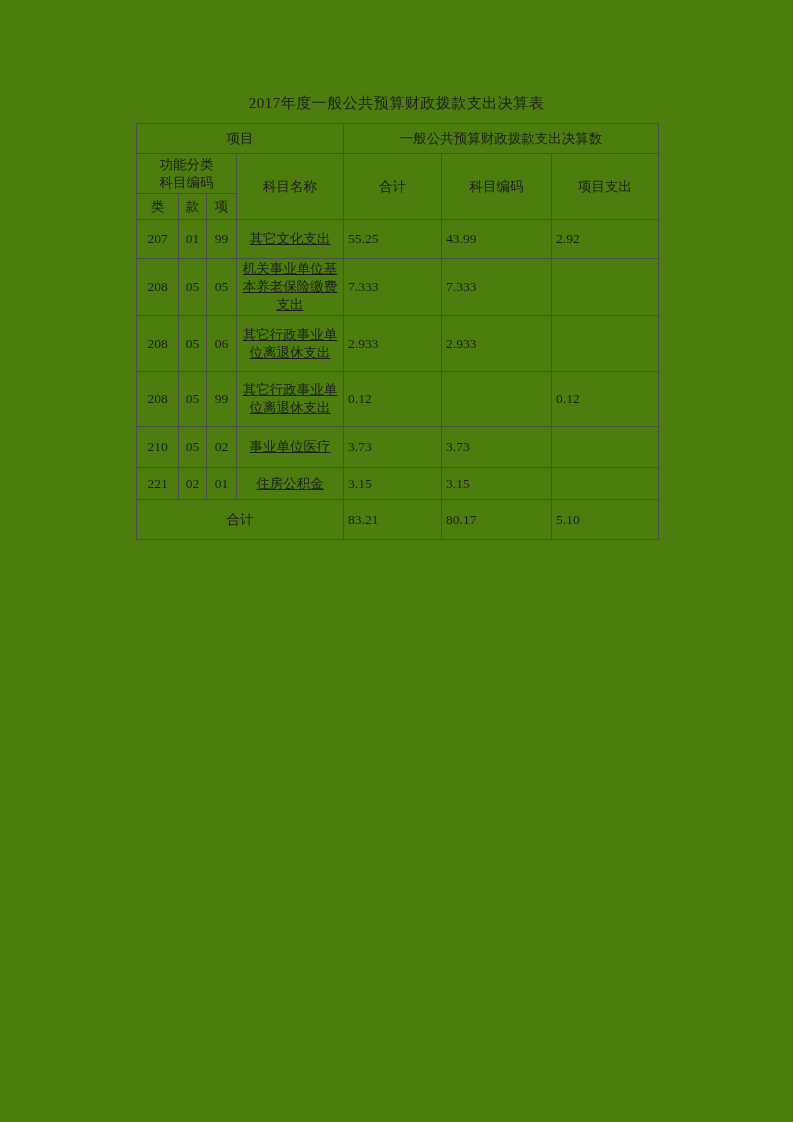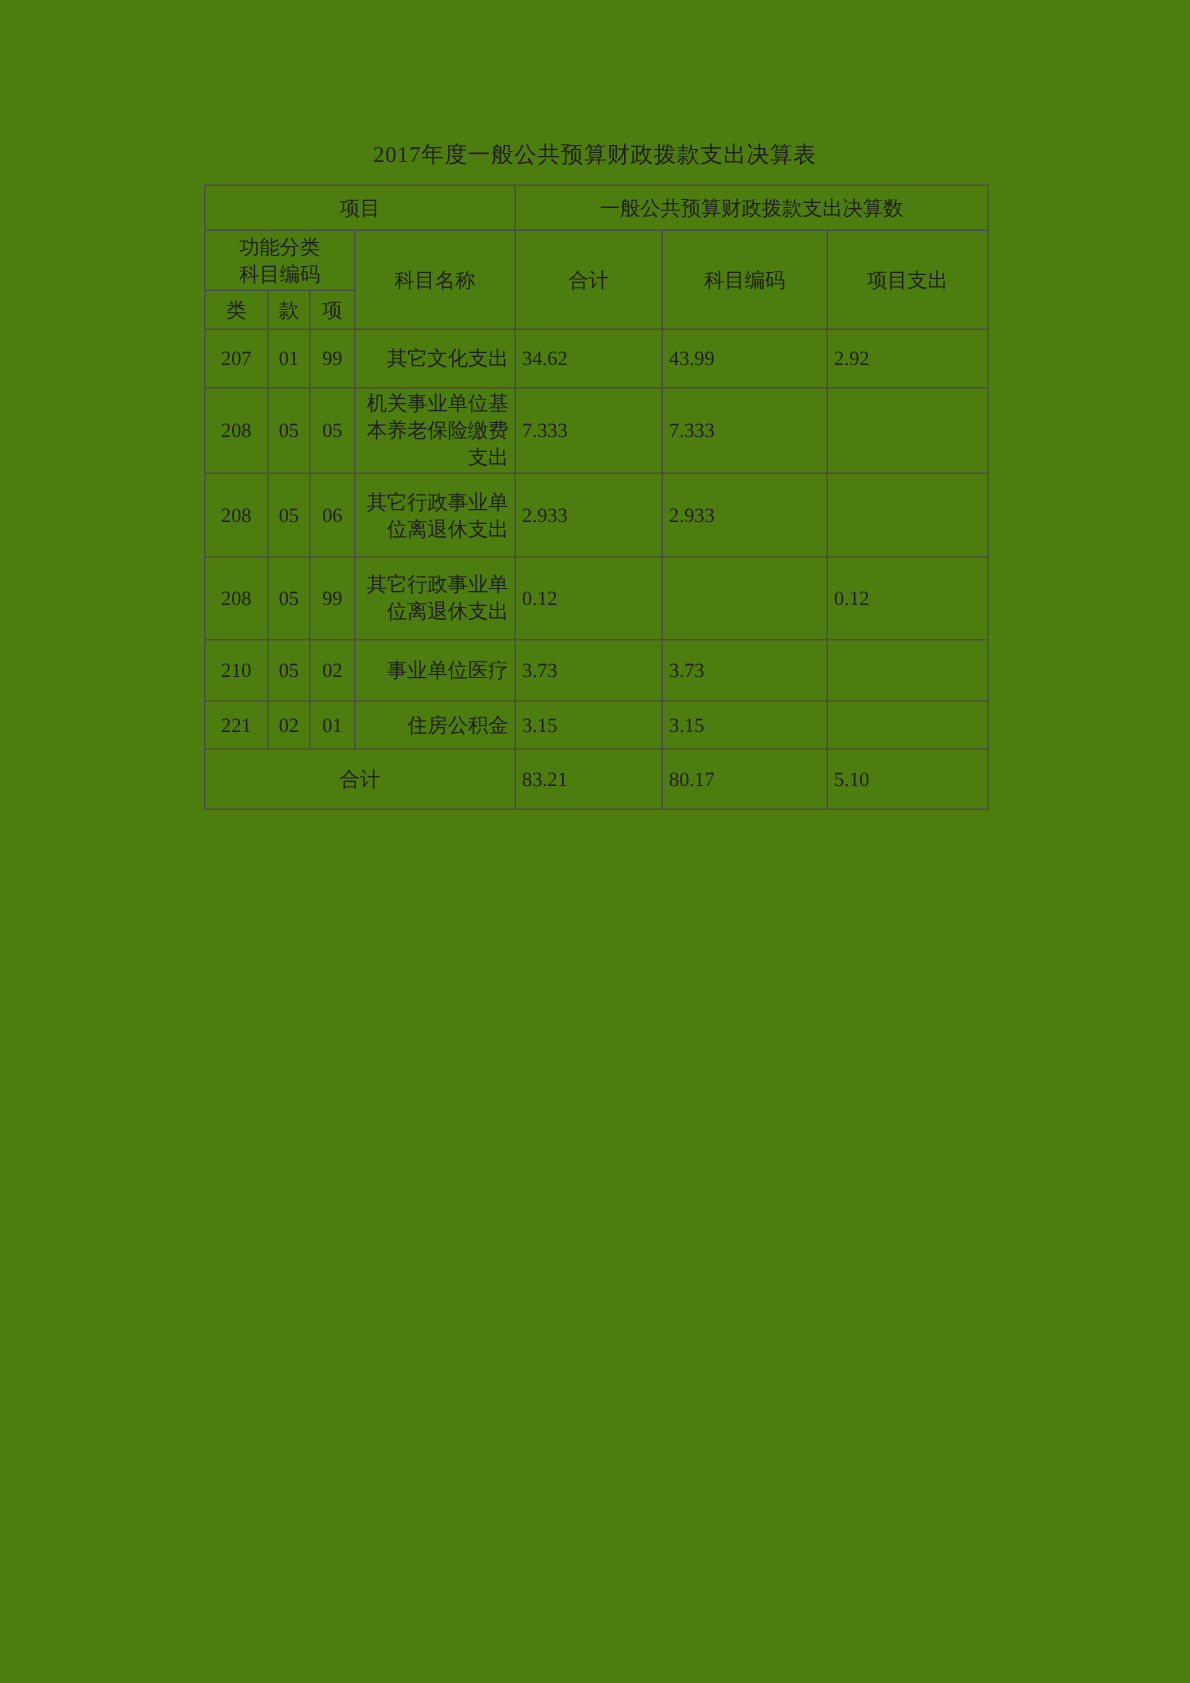--- a/index.html
+++ b/index.html
@@ -41,25 +41,26 @@
   }
   table.budget td {
     border: 1px solid #4d4d4d;
     font-size: 13.5px;
     vertical-align: middle;
     padding: 1px 4px;
     overflow: hidden;
   }
   td.c { text-align: center; }
   td.subject {
-    text-align: right;
+    text-align: center;
     padding-left: 6px;
     padding-right: 8px;
     line-height: 18px;
     word-break: break-all;
+    text-decoration: underline;
   }
   td.num {
     text-align: left;
     padding-left: 9px;
     font-size: 13px;
   }
   .two-line { line-height: 18px; text-align: center; }
   tr.r-top    { height: 30px; }
   tr.r-func   { height: 40px; }
   tr.r-ckx    { height: 26px; }
@@ -113,21 +114,21 @@
       <td class="c">类</td>
       <td class="c">款</td>
       <td class="c">项</td>
     </tr>
 
     <tr class="r1">
       <td class="c">207</td>
       <td class="c">01</td>
       <td class="c">99</td>
       <td class="subject">其它文化支出</td>
-      <td class="num">34.62</td>
+      <td class="num">55.25</td>
       <td class="num">43.99</td>
       <td class="num">2.92</td>
     </tr>
 
     <tr class="r2">
       <td class="c">208</td>
       <td class="c">05</td>
       <td class="c">05</td>
       <td class="subject">机关事业单位基本养老保险缴费支出</td>
       <td class="num">7.333</td>

